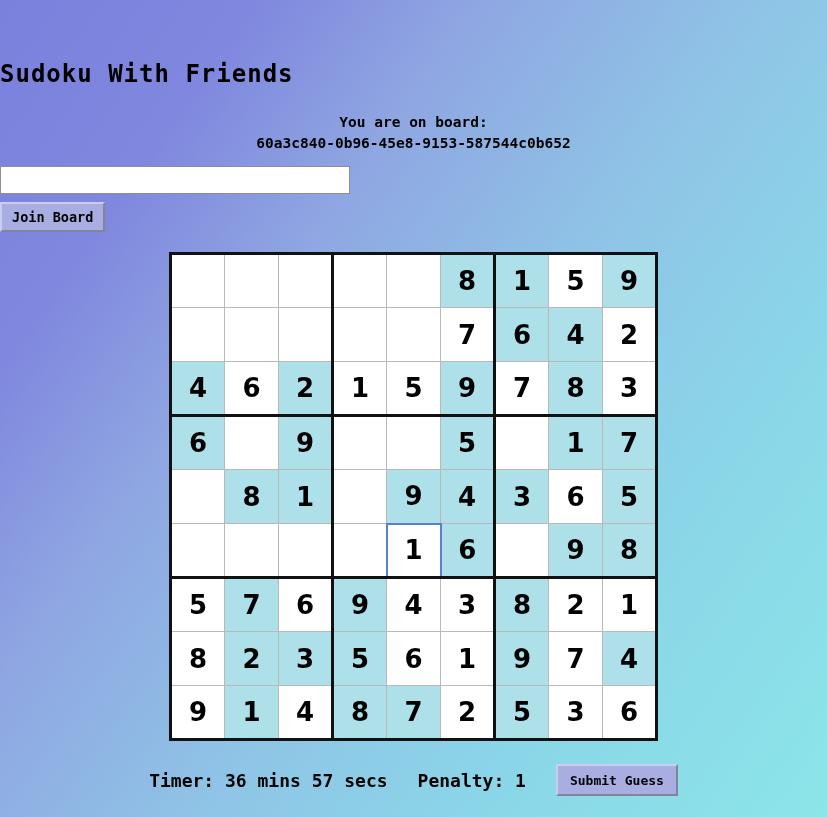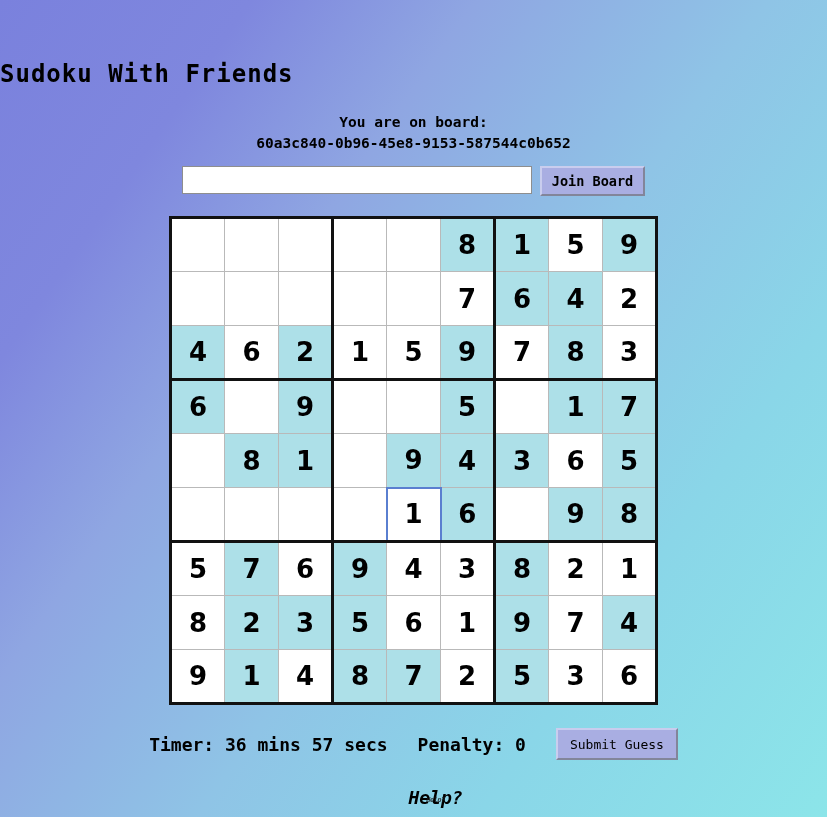--- a/index.html
+++ b/index.html
@@ -41,20 +41,21 @@
   }
   .board-info .lbl { display: block; }
   .board-info .bid { display: block; }
 
   .join-row {
     display: flex;
     justify-content: center;
     align-items: flex-start;
     gap: 8px;
     margin-top: 12px;
+    flex-direction: column;
   }
   .join-input {
     width: 350px;
     height: 28px;
     border: 1px solid #8e8e8e;
     background: #ffffff;
     font-family: "DejaVu Sans Mono", "Liberation Mono", monospace;
     font-size: 13px;
     padding: 2px 4px;
     outline: none;
@@ -121,21 +122,21 @@
     color: #000;
     white-space: pre;
   }
   .submit-btn {
     height: 32px;
     padding: 0 12px;
     background: #a9aee2;
     border: 2px outset #c9cdee;
     font-family: "DejaVu Sans Mono", "Liberation Mono", monospace;
     font-size: 13px;
-    font-weight: normal;
+    font-weight: bold;
     color: #000;
     cursor: pointer;
   }
 
   .help-wrap {
     text-align: center;
     margin-top: 27px;
     padding-left: 44px;
   }
   .help-link {
@@ -282,21 +283,21 @@
             <td class="locked bb bl">5</td>
             <td class="bb">3</td>
             <td class="bb br">6</td>
           </tr>
         </tbody>
     </table>
   </div>
 
   <div class="status-row">
     <span class="status-text">Timer: 36 mins 57 secs</span>
-    <span class="status-text">Penalty: 0</span>
+    <span class="status-text">Penalty: 1</span>
     <button class="submit-btn">Submit Guess</button>
   </div>
 
   <div class="help-wrap">
     <a class="help-link" href="#">
       <span>Help?</span>
       <span class="ghost">Help?</span>
     </a>
   </div>
 

